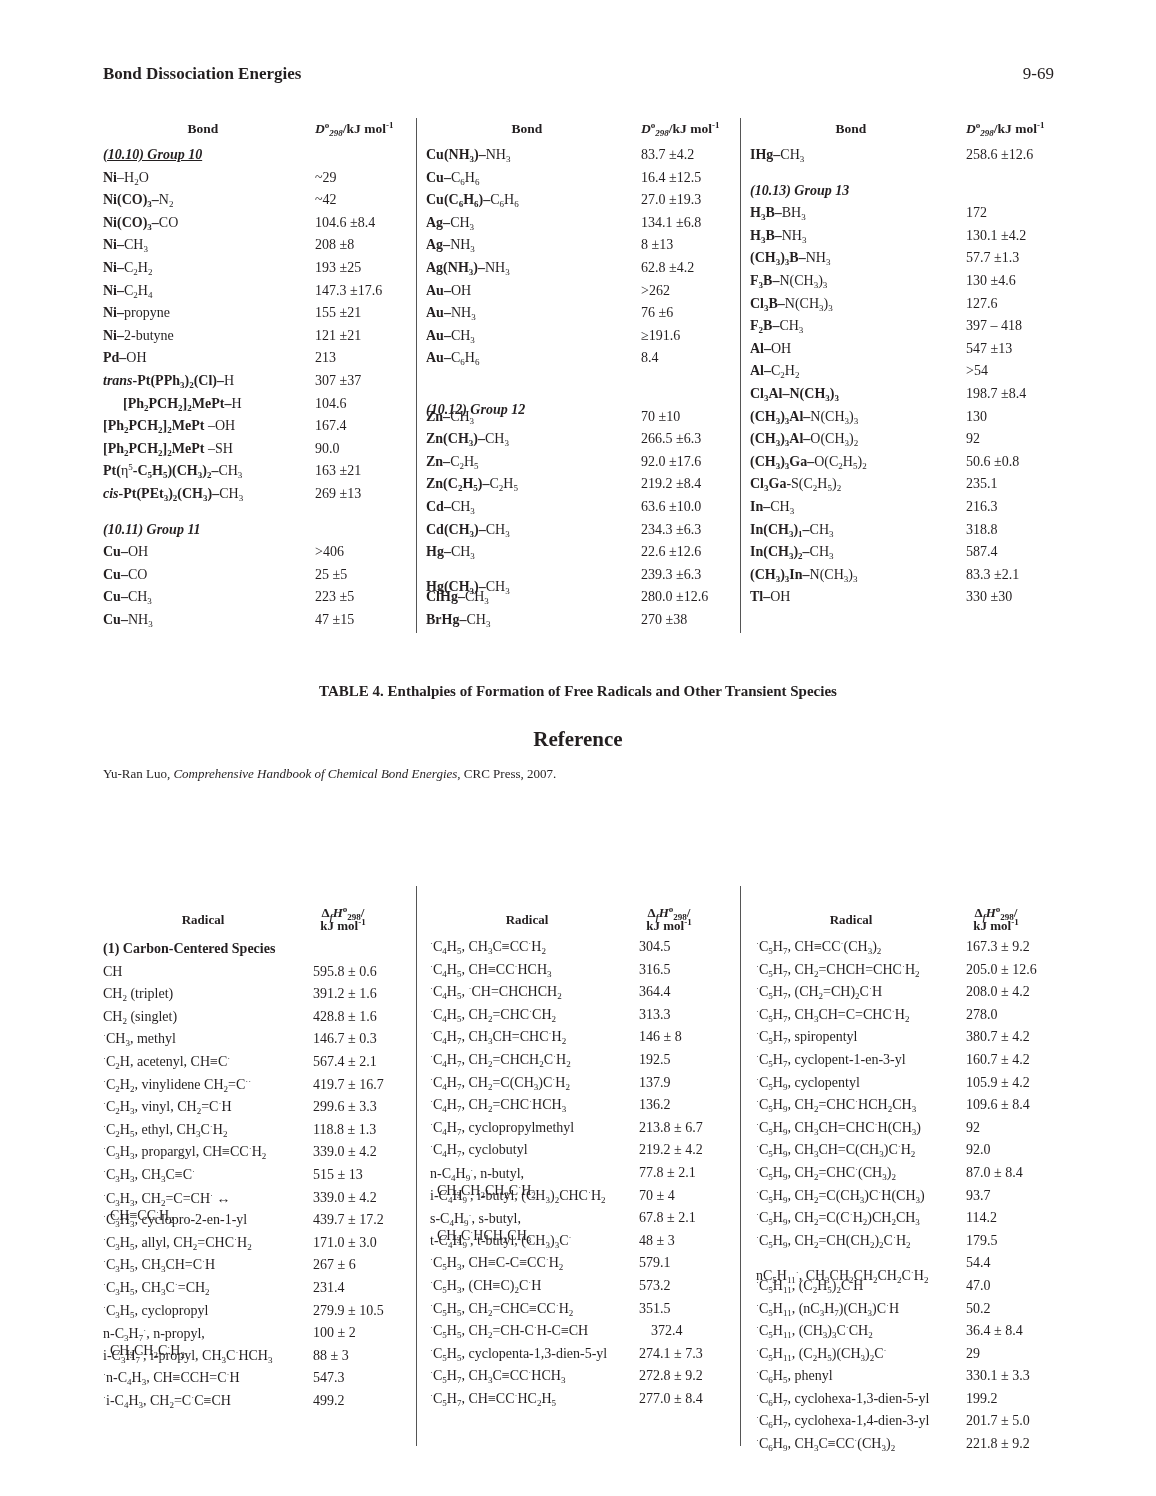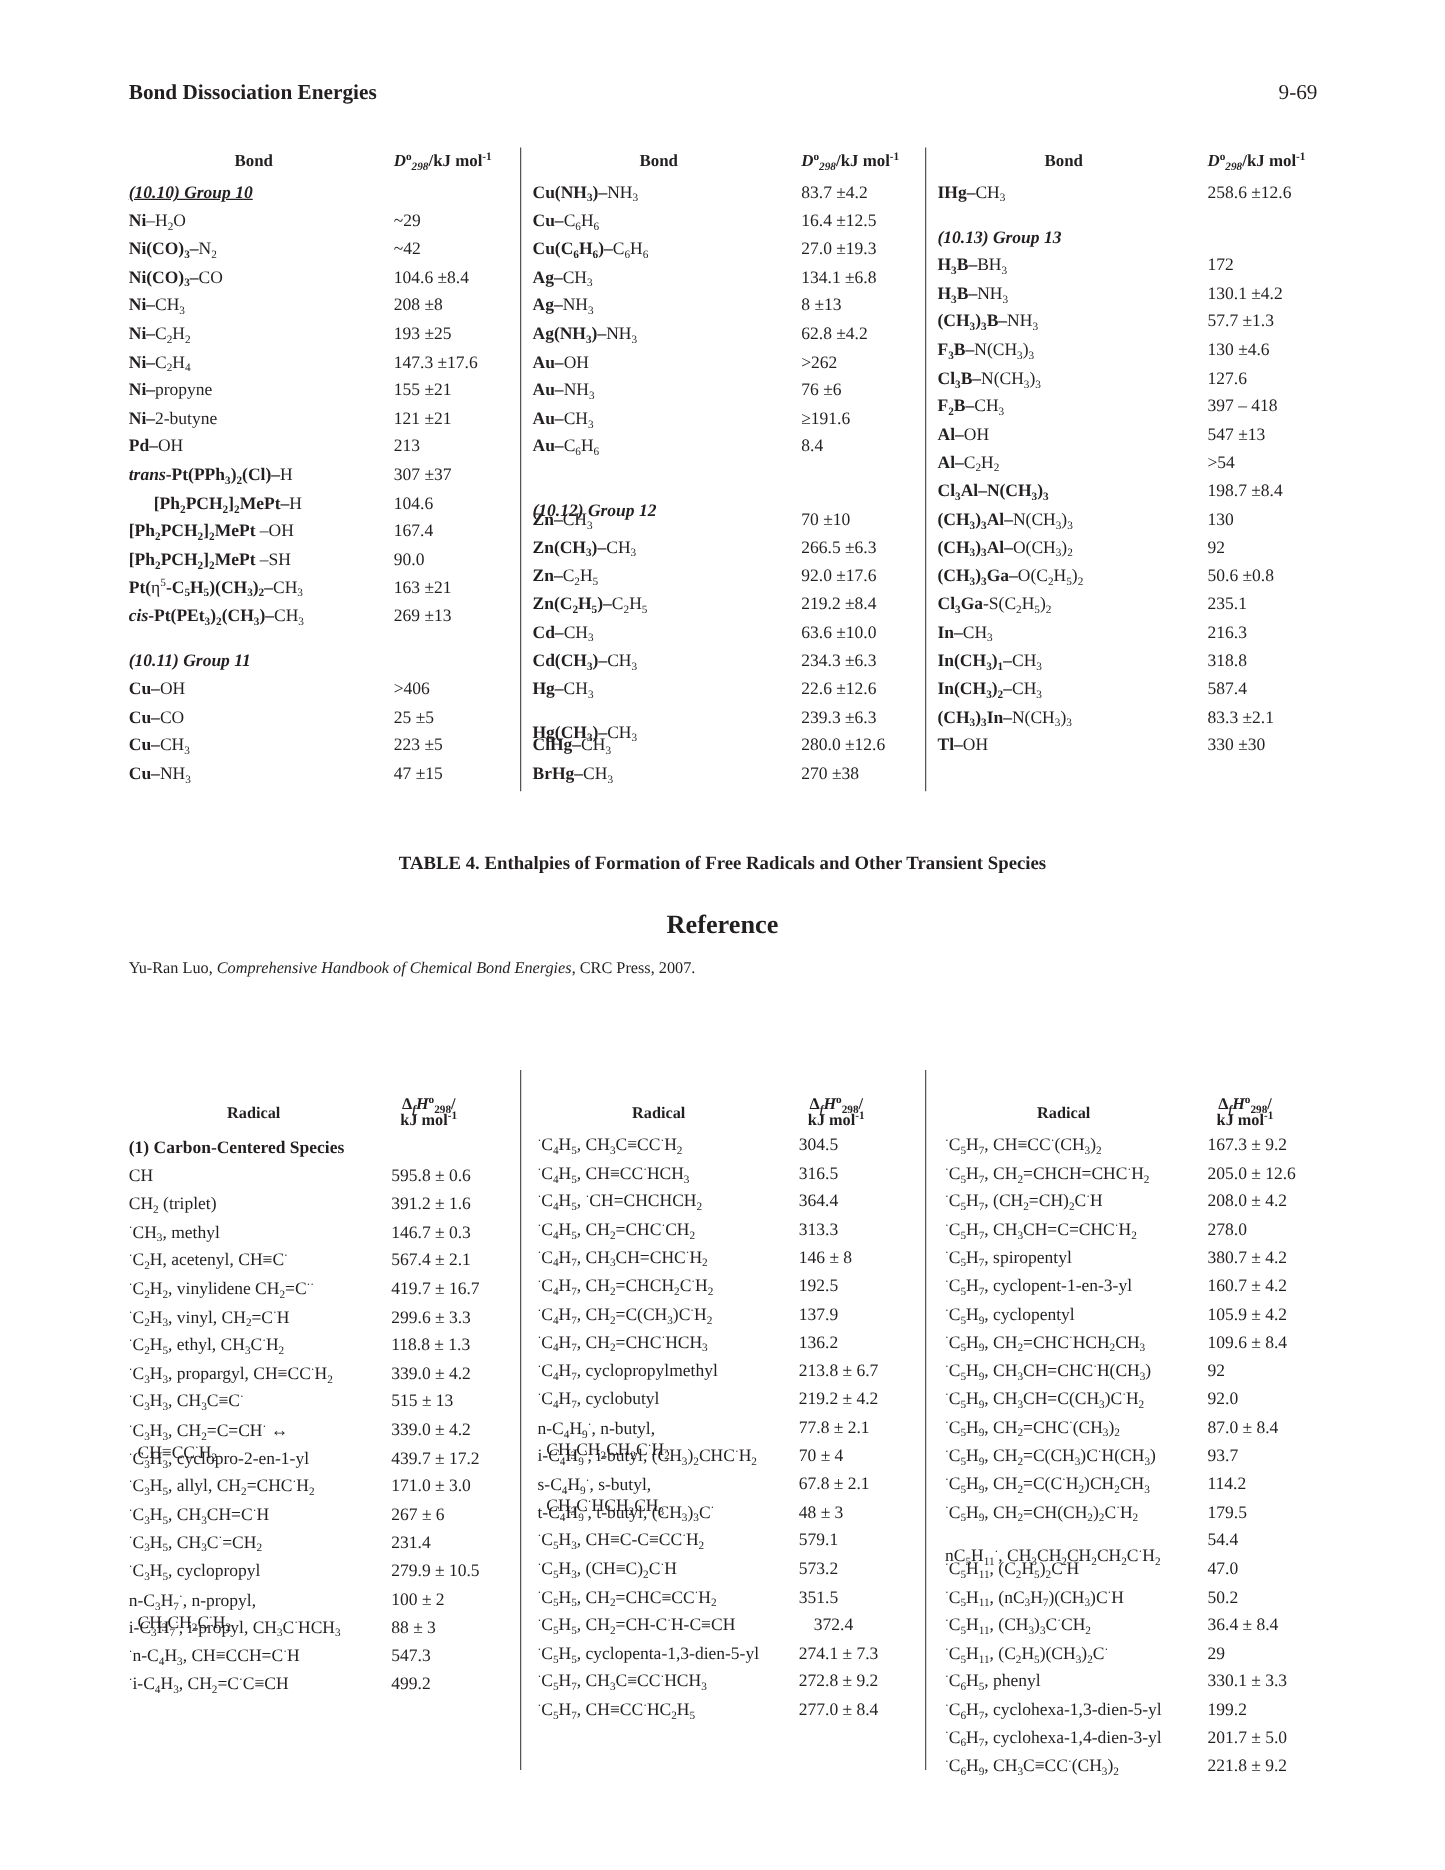--- a/index.html
+++ b/index.html
@@ -315,36 +315,40 @@
       </div>
     </div>
   </div>
 
 <div class="caption table4">TABLE 4. Enthalpies of Formation of Free Radicals and Other Transient Species</div>
 <div class="caption reference">Reference</div>
 <div class="citation">
   <span>Yu-Ran Luo, </span><i>Comprehensive Handbook of Chemical Bond Energies</i><span>, CRC Press, 2007.</span>
 </div>
 
-<div class="tbl tbl2" id="enth" style="left:0; top:856px; width:1056px; height:570px;">
+<div class="tbl tbl2" id="enth" style="left:0; top:886px; width:1056px; height:570px;">
     <div class="col" style="left: 103px; width: 313px; height: 560px;">
       <div class="hdr2">
         <span class="h1" style="left: 40px; width: 120px;">Radical</span>
         <span class="h2" style="left: 210px; width: 60px; margin-left: 0px;">Δ<sub><i>f</i></sub><i>H</i><sup>o</sup><sub>298</sub>/<br>kJ mol<sup>-1</sup></span>
       </div>
       <div class="row section" style="margin-top: 2px;">
         <span class="lbl" style="left: 0px;">(1) Carbon-Centered Species</span>
       </div>
       <div class="row">
         <span class="lbl" style="left: 0px;">CH</span>
         <span class="val" style="left: 210px;">595.8 ± 0.6</span>
       </div>
       <div class="row">
         <span class="lbl" style="left: 0px;">CH<sub>2</sub> (triplet)</span>
         <span class="val" style="left: 210px;">391.2 ± 1.6</span>
+      </div>
+      <div class="row">
+        <span class="lbl" style="left: 0px;">CH<sub>2</sub> (singlet)</span>
+        <span class="val" style="left: 210px;">428.8 ± 1.6</span>
       </div>
       <div class="row">
         <span class="lbl" style="left: 0px;"><sup>·</sup>CH<sub>3</sub>, methyl</span>
         <span class="val" style="left: 210px;">146.7 ± 0.3</span>
       </div>
       <div class="row">
         <span class="lbl" style="left: 0px;"><sup>·</sup>C<sub>2</sub>H, acetenyl, CH≡C<sup>·</sup></span>
         <span class="val" style="left: 210px;">567.4 ± 2.1</span>
       </div>
       <div class="row">

